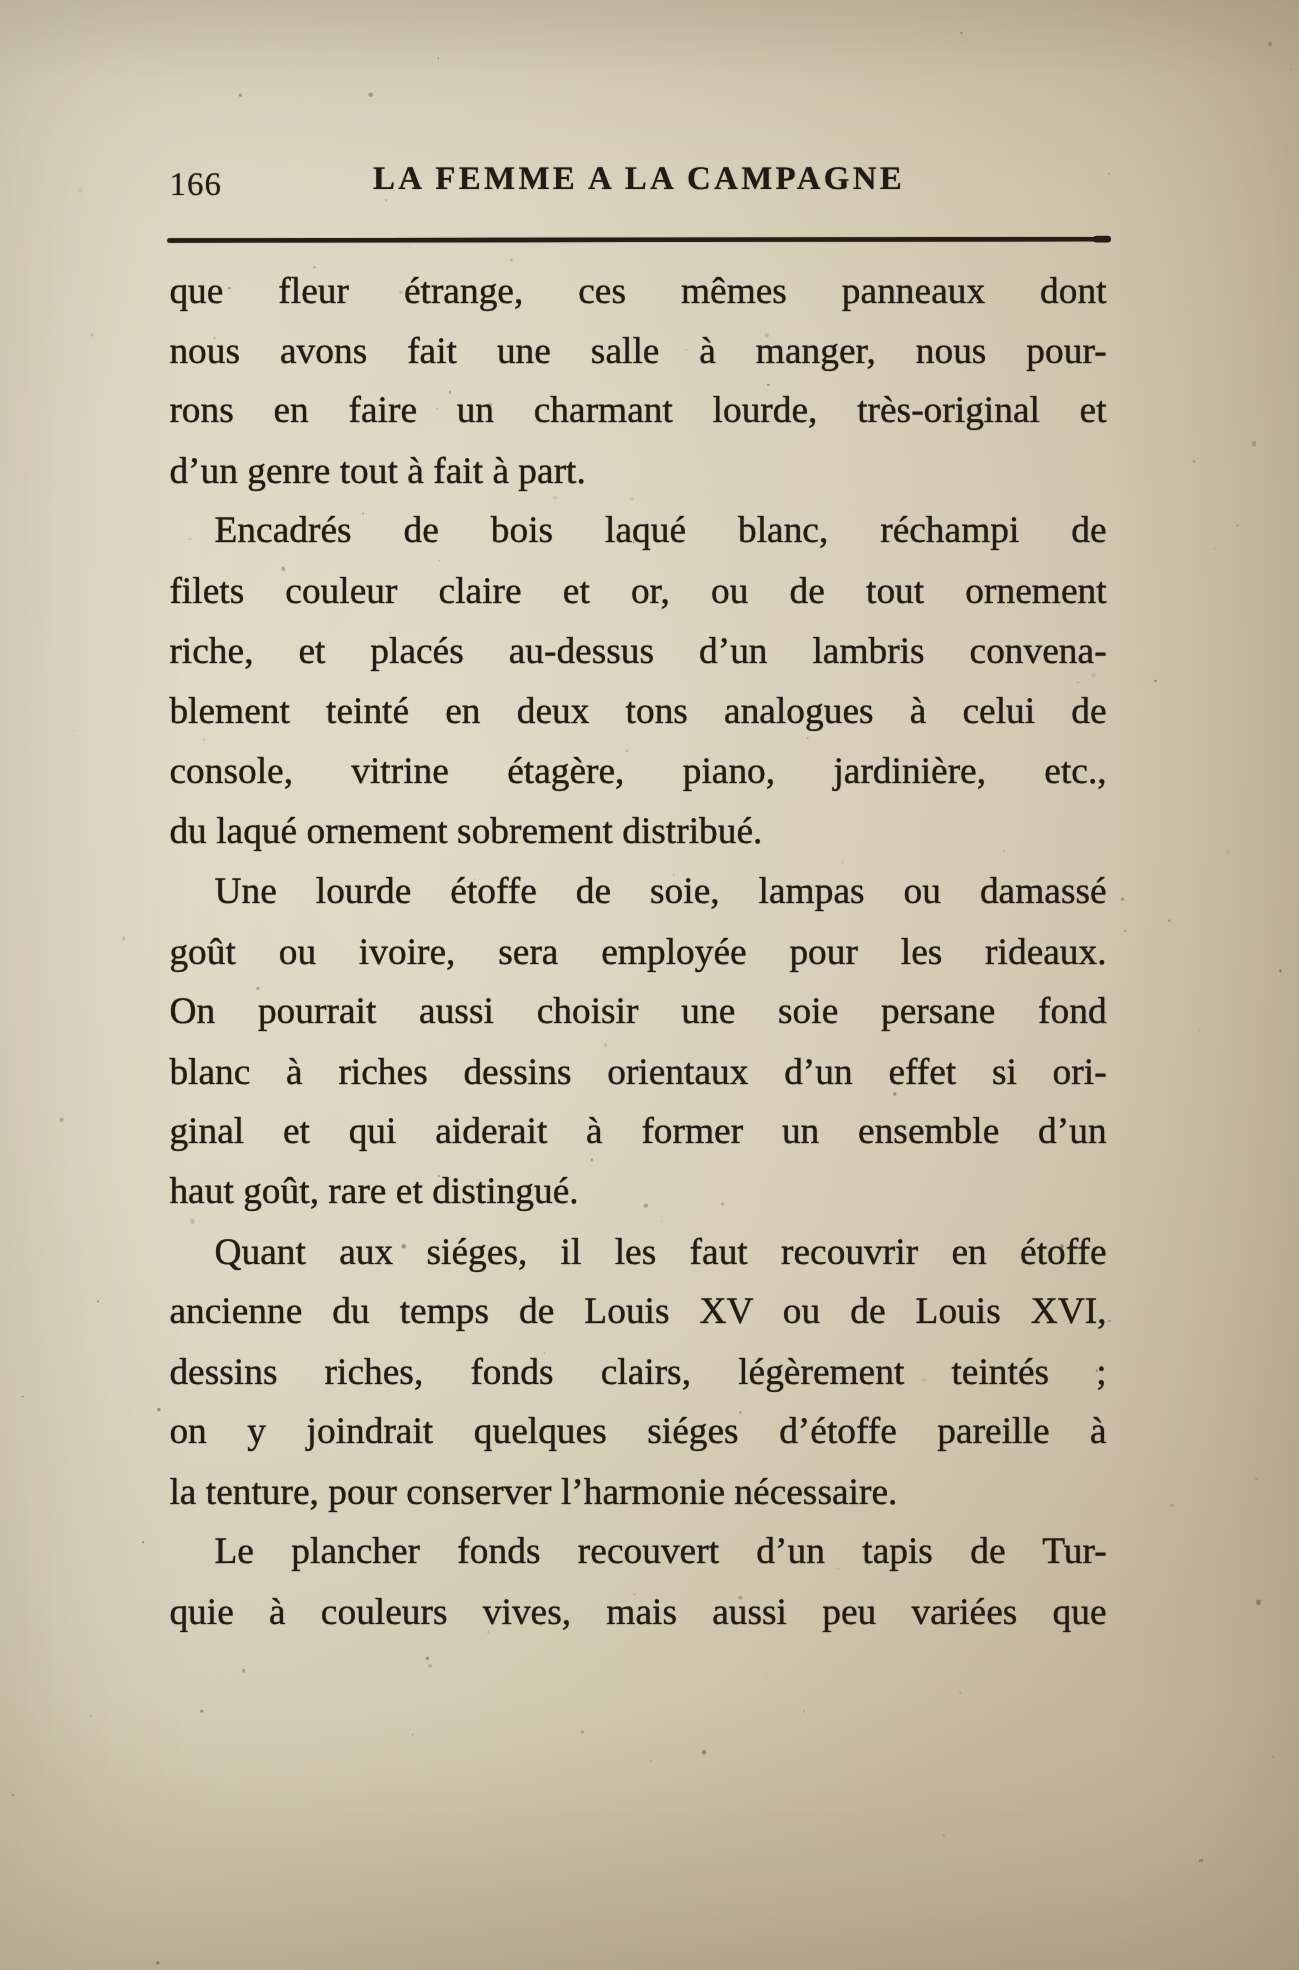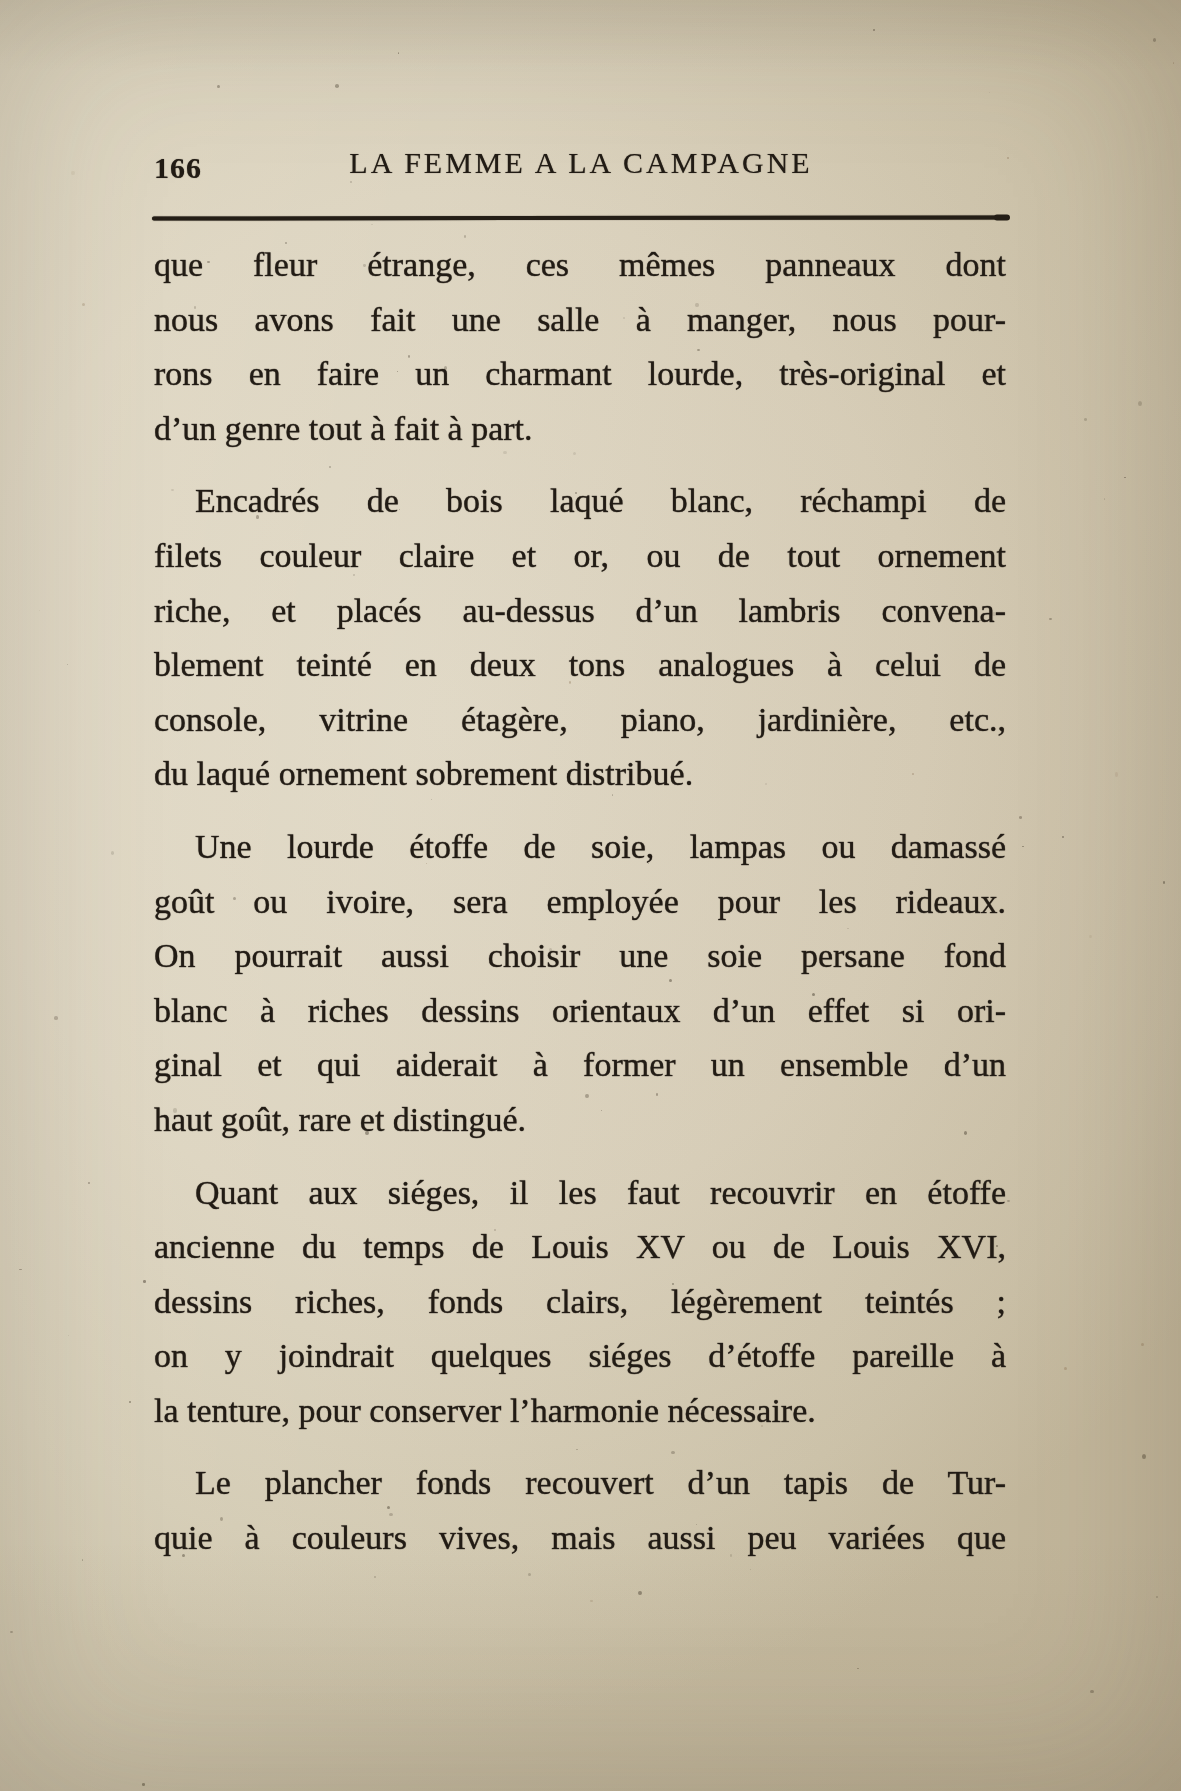--- a/index.html
+++ b/index.html
@@ -32,28 +32,28 @@
   .speck{position:absolute; border-radius:50%;}
 
   .running-head{
     position:absolute;
     left:154px; top:146px;
     width:854px; height:42px;
     color:var(--ink);
   }
   .page-number{
     position:absolute; left:0; top:5px;
-    font-size:30px; font-weight:bold;
+    font-size:30px; font-weight:normal;
     letter-spacing:1px;
     text-shadow:0 0 1px rgba(30,24,17,0.65);
   }
   .running-title{
     display:block;
     text-align:center;
-    font-size:30px; font-weight:normal;
+    font-size:30px; font-weight:bold;
     letter-spacing:3px;
     text-shadow:0 0 1px rgba(30,24,17,0.65);
   }
   .head-rule{
     position:absolute;
     left:152px; top:216px;
     width:856px; height:4px;
     background:#241e16;
     border-radius:2px;
     transform:rotate(-0.08deg);
@@ -72,21 +72,21 @@
     width:852px;
     color:var(--ink);
     font-size:34px;
     line-height:54.6px;
     text-align:justify;
     text-shadow:0 0 1px rgba(30,24,17,0.60);
     -webkit-text-stroke:0.4px rgba(34,28,21,0.55);
   }
   .line{ text-align:justify; text-align-last:justify; }
   .line.par-end{ text-align-last:left; }
-  .line.par-start{ text-indent:41px;margin-top:18px; }
+  .line.par-start{ text-indent:41px; }
 </style>
 </head>
 <body>
 
 <div class="page">
 
   <div class="speckles">
       <span class="speck" style="left: 1006.8px; top: 1199.5px; width: 2.8px; height: 2.3px; background: rgba(55, 45, 32, 0.28);"></span>
       <span class="speck" style="left: 1022.1px; top: 845.9px; width: 1.8px; height: 1.5px; background: rgba(55, 45, 32, 0.41);"></span>
       <span class="speck" style="left: 233px; top: 896.8px; width: 3.2px; height: 3.6px; background: rgba(55, 45, 32, 0.31);"></span>

